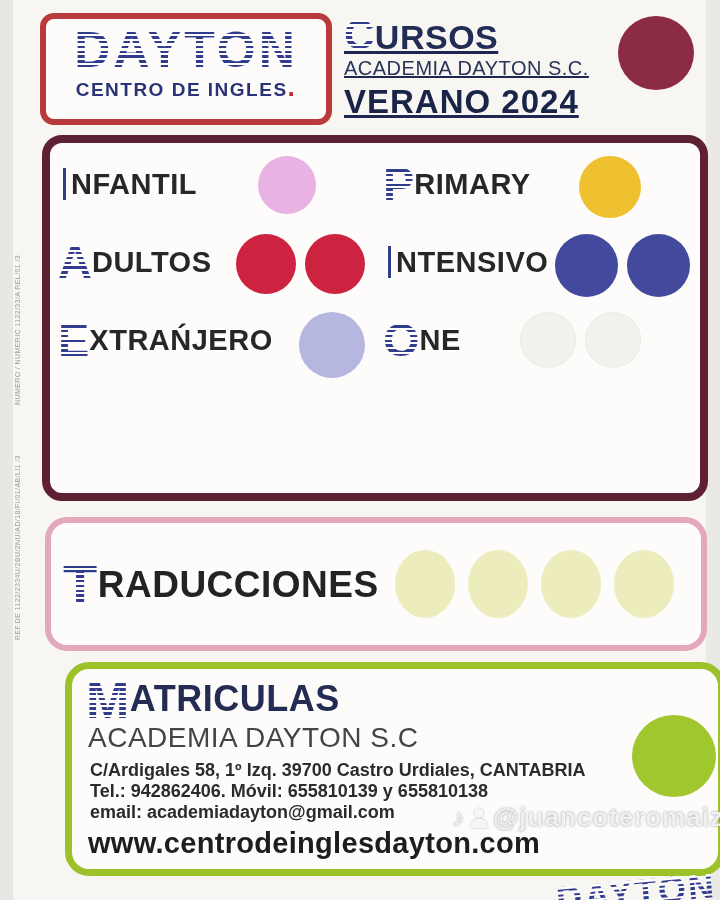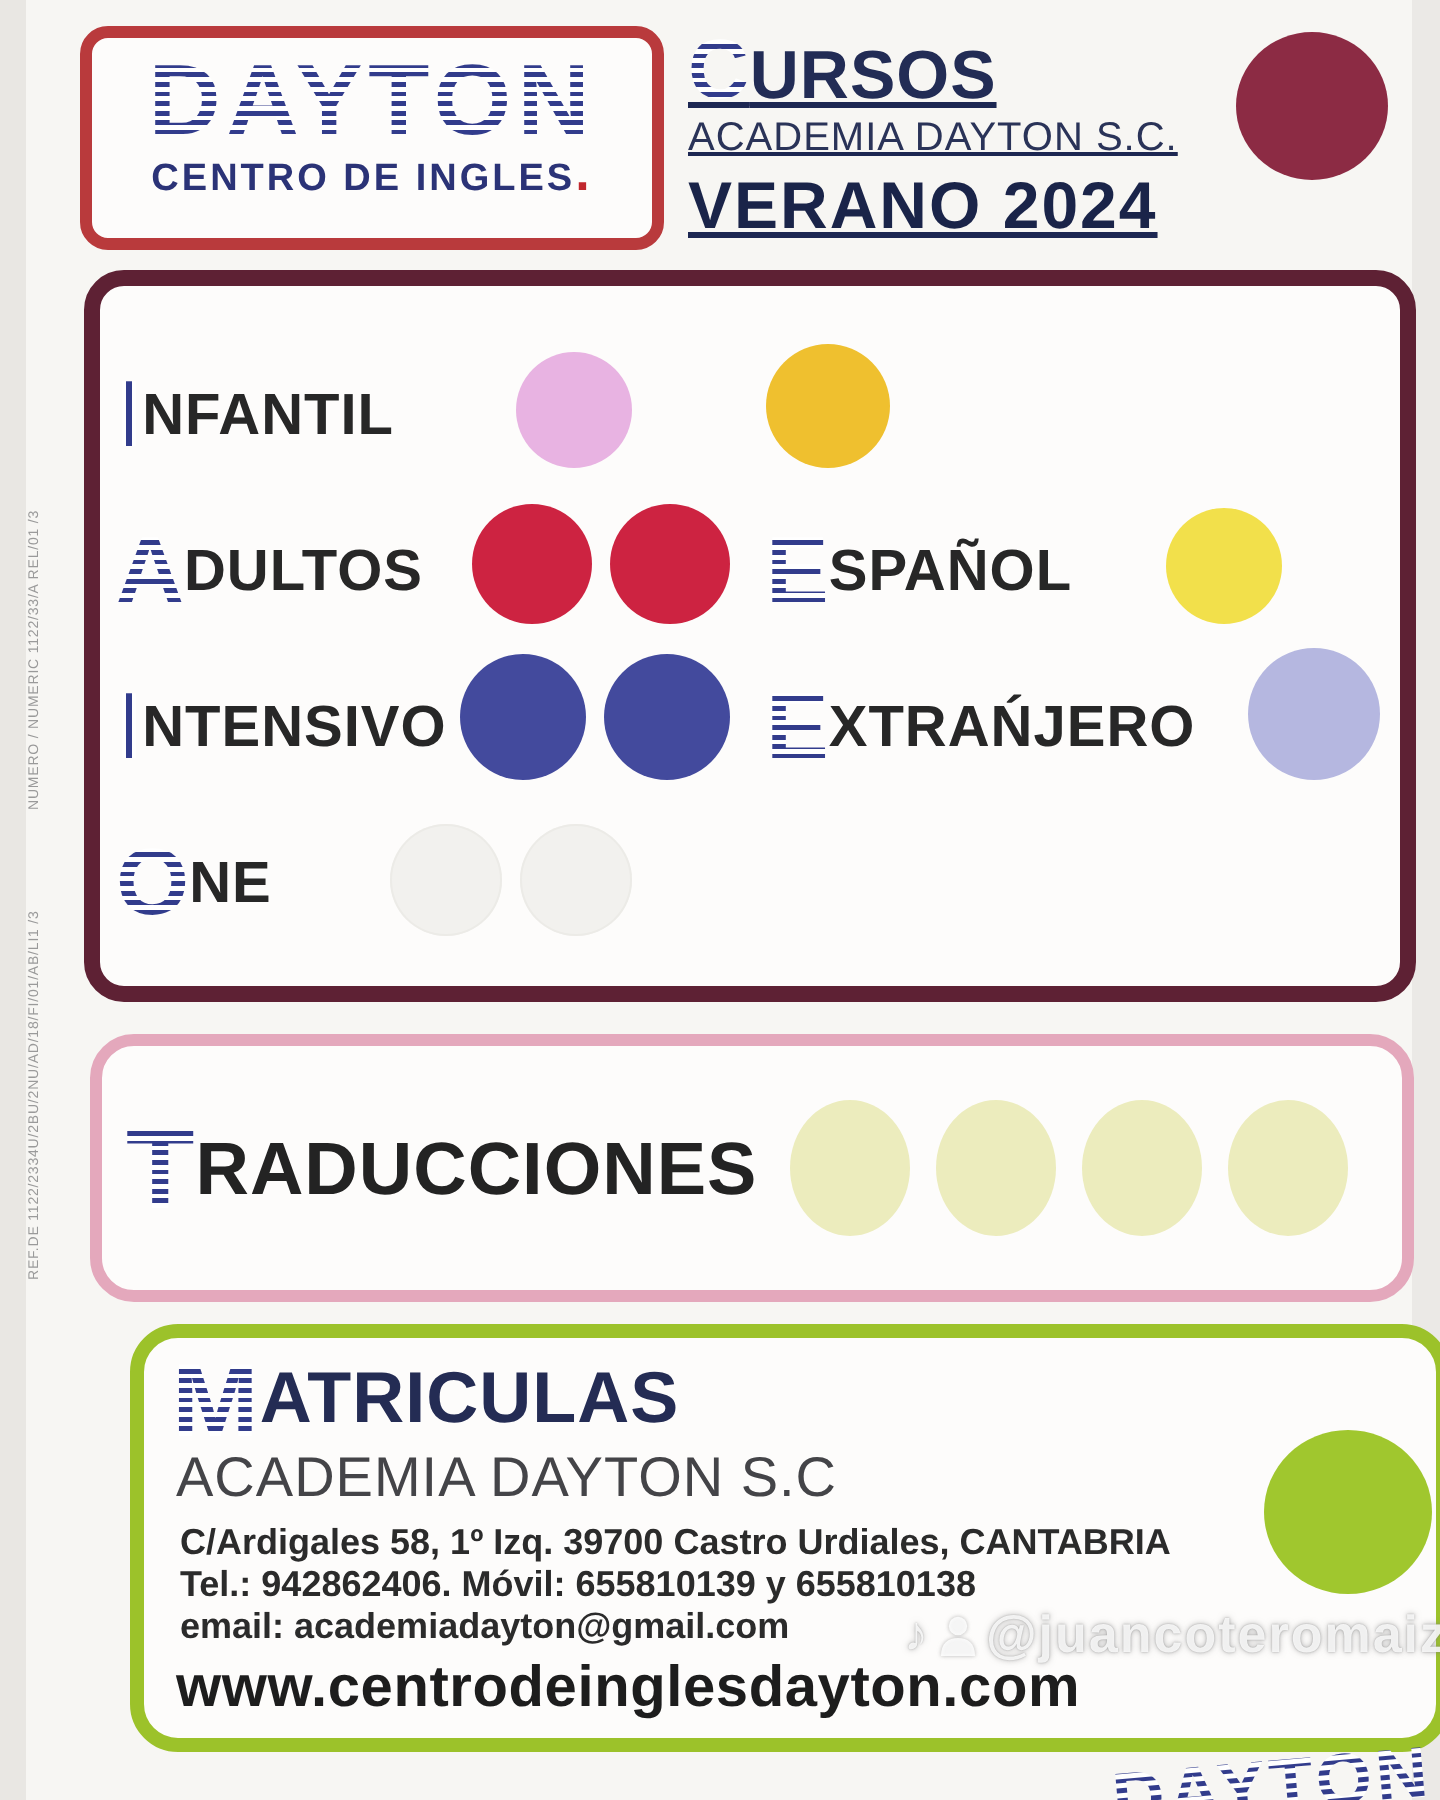--- a/index.html
+++ b/index.html
@@ -47,21 +47,21 @@
   .maroon-circle{position:absolute;left:618px;top:16px;width:76px;height:74px;border-radius:50%;background:#8c2b44;}
 
   
   .main-box{
     position:absolute;left:42px;top:135px;width:666px;height:366px;
     background:#fdfcfb;border:8px solid #5e2134;border-radius:20px;
     box-sizing:border-box;
     padding-top:13px;
     display:grid;grid-template-columns:1fr 1fr;grid-auto-rows:78px;
   }
-  .cell{display:flex;align-items:flex-end;justify-content:space-between;padding-left:8px;}
+  .cell{display:flex;align-items:flex-start;justify-content:space-between;padding-left:8px;}
   .cell .label{white-space:nowrap;font-weight:800;color:#272727;font-size:29px;letter-spacing:0.5px;}
   .cell .label .stripe{font-size:47px;vertical-align:-6px;letter-spacing:0;}
   .cell .dots{display:flex;align-items:center;gap:9px;}
   .cell.left .dots{margin-right:59px;}
   .cell.right .dots{margin-right:10px;}
   .dot{border-radius:50%;flex:0 0 auto;}
 
   
   .trad-box{
     position:absolute;left:45px;top:517px;width:662px;height:134px;
@@ -129,35 +129,30 @@
   <div class="maroon-circle"></div>
 
   <div class="main-box">
     <div class="cell left">
       <span class="label"><span class="stripe v">I</span><span>NFANTIL</span></span>
       <span class="dots">
           <span class="dot" style="background: rgb(232, 179, 226); width: 58px; height: 58px;"></span>
         </span>
     </div>
     <div class="cell left">
+      <span class="label"><span class="stripe">P</span><span>RIMARY</span></span>
       <span class="dots">
           <span class="dot" style="background: rgb(239, 192, 47); width: 62px; height: 62px;"></span>
         </span>
     </div>
     <div class="cell right">
       <span class="label"><span class="stripe">A</span><span>DULTOS</span></span>
       <span class="dots">
           <span class="dot" style="background: rgb(205, 35, 65); width: 60px; height: 60px;"></span>
           <span class="dot" style="background: rgb(205, 35, 65); width: 60px; height: 60px;"></span>
-        </span>
-    </div>
-    <div class="cell left">
-      <span class="label"><span class="stripe">E</span><span>SPAÑOL</span></span>
-      <span class="dots">
-          <span class="dot" style="background: rgb(242, 224, 75); width: 58px; height: 58px;"></span>
         </span>
     </div>
     <div class="cell right">
       <span class="label"><span class="stripe v">I</span><span>NTENSIVO</span></span>
       <span class="dots">
           <span class="dot" style="background: rgb(67, 74, 157); width: 63px; height: 63px;"></span>
           <span class="dot" style="background: rgb(67, 74, 157); width: 63px; height: 63px;"></span>
         </span>
     </div>
     <div class="cell right">

